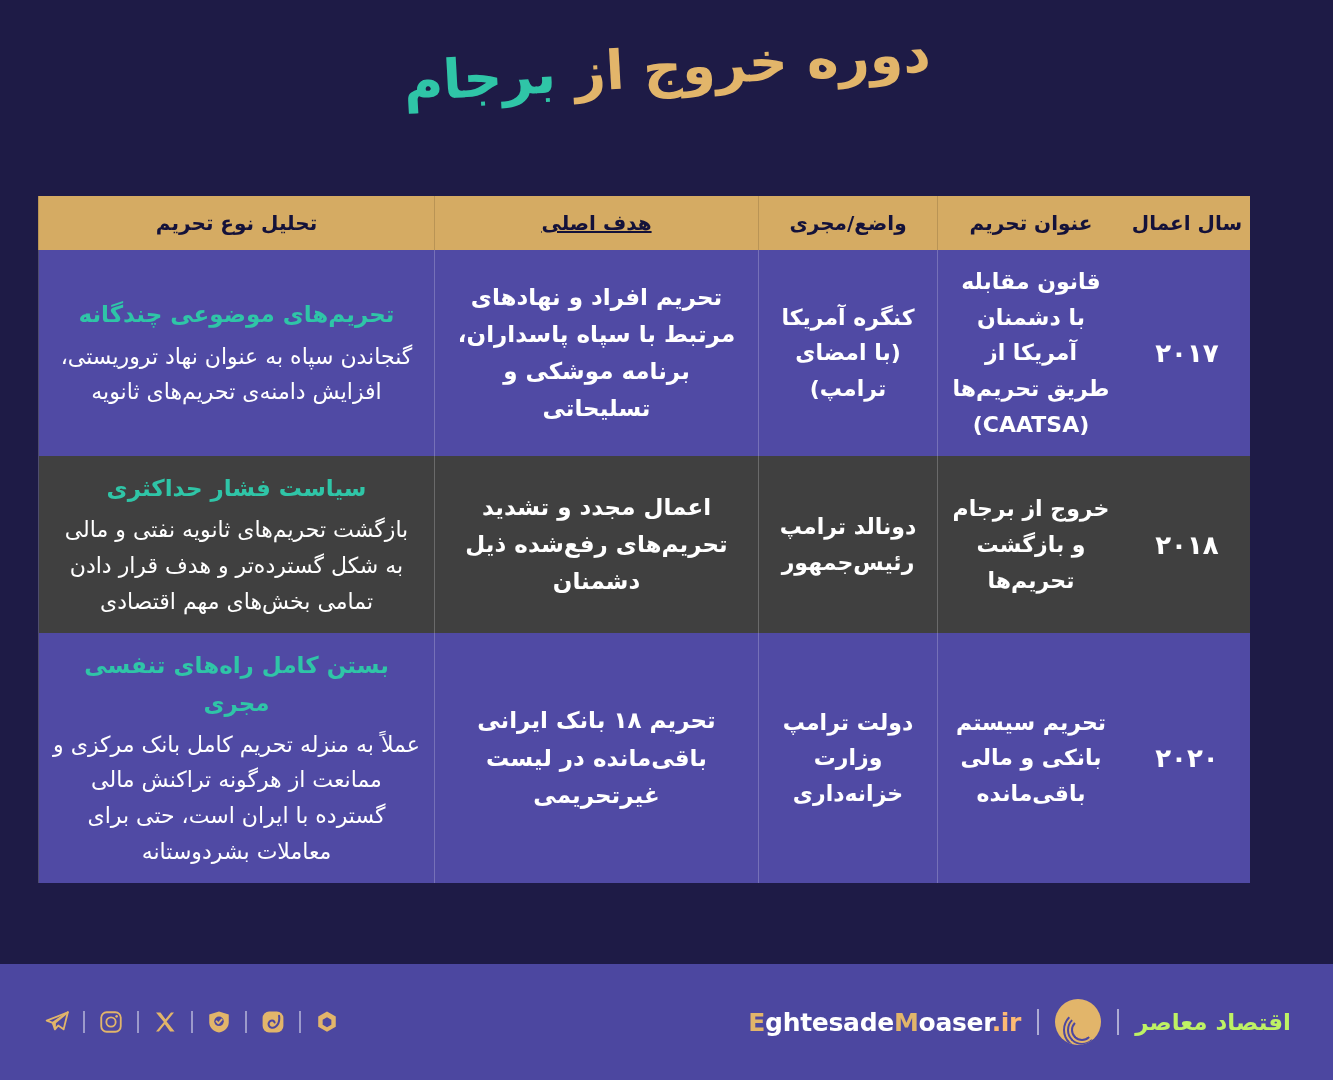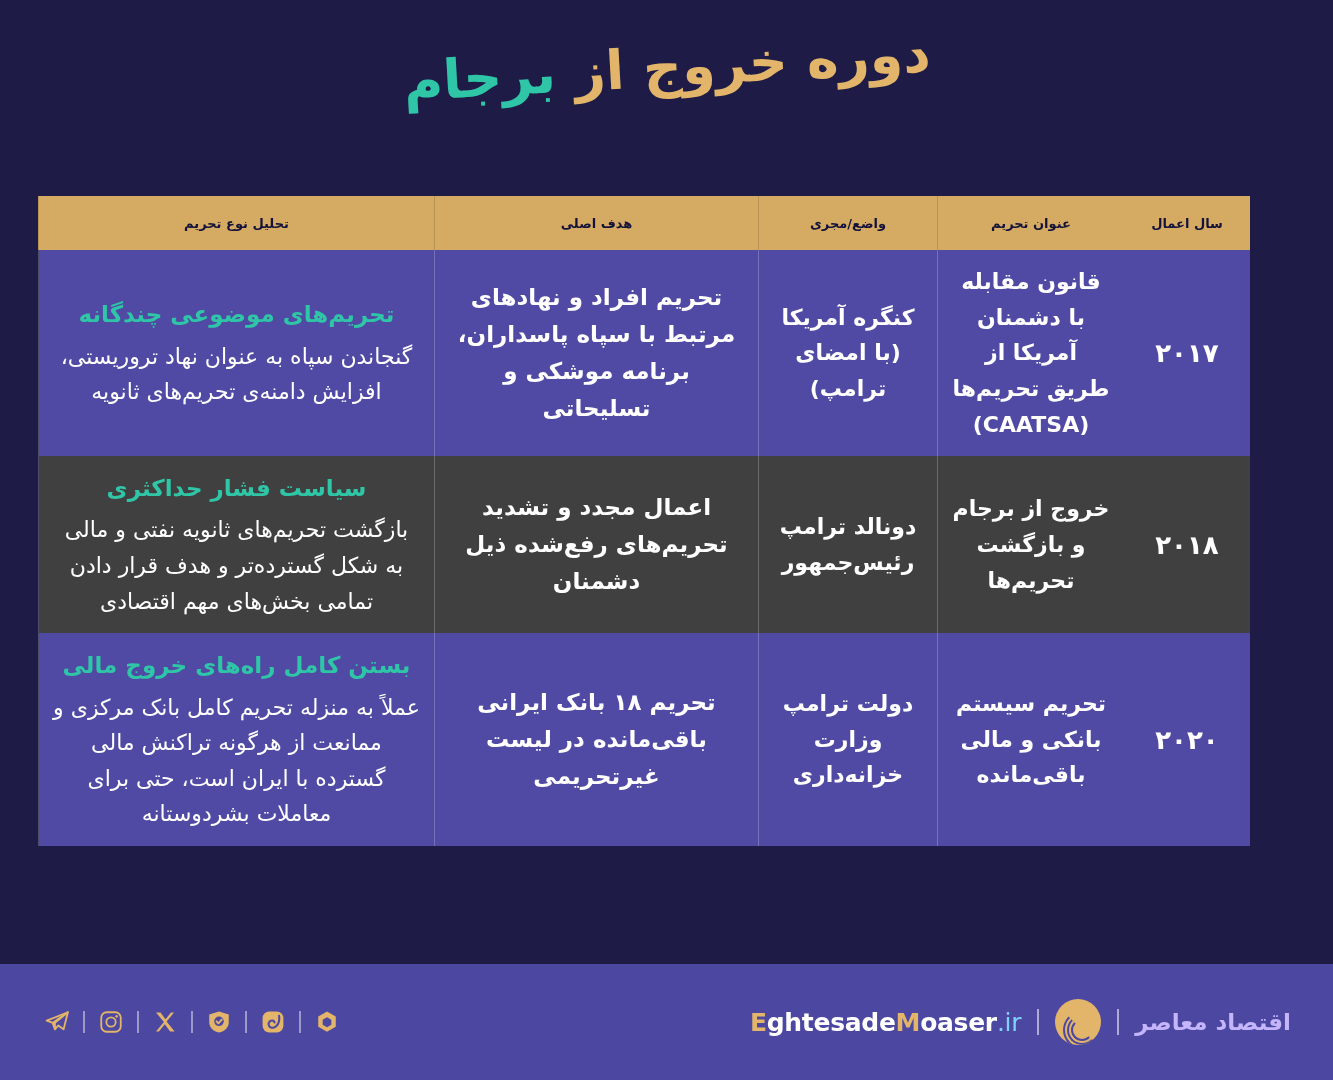--- a/index.html
+++ b/index.html
@@ -53,21 +53,21 @@
   }
   table.sanctions {
     width: 100%;
     border-collapse: collapse;
     table-layout: fixed;
     direction: rtl;
   }
   table.sanctions thead th {
     background: #d5ab63;
     color: #14123a;
-    font-size: 13px;
+    font-size: 20px;
     font-weight: bold;
     height: 54px;
     vertical-align: middle;
     text-align: center;
     border-left: 1px solid #b99455;
     padding: 0 4px;
   }
   table.sanctions thead th:first-child { border-left: none; }
 
   table.sanctions tbody td {
@@ -79,21 +79,21 @@
     line-height: 1.62;
   }
   table.sanctions tbody td:first-child { border-left: none; }
 
   tr.row-light td { background: #504aa4; }
   tr.row-dark  td { background: #404040; }
 
   .col-year    { width: 118px; }
   .col-title   { width: 178px; }
   .col-actor   { width: 170px; margin-top: 36px; }
-  .col-goal    { width: 315px; }
+  .col-goal    { width: 315px; text-decoration: underline; }
   .col-analysis{ width: 387px; }
 
   .year-cell {
     font-size: 26px;
     font-weight: bold;
     letter-spacing: 1px;
   }
   .title-cell, .actor-cell, .goal-cell {
     font-size: 22px;
     font-weight: bold;
@@ -127,21 +127,21 @@
     box-sizing: border-box;
     padding: 0 42px;
   }
   .brand {
     display: flex;
     align-items: center;
     gap: 16px;
     direction: rtl;
   }
   .brand-fa {
-    color: #c4b5fd;
+    color: #bef264;
     font-size: 23px;
     font-weight: bold;
   }
   .divider-bar {
     width: 2px;
     height: 26px;
     background: rgba(255,255,255,0.55);
     display: inline-block;
   }
   .logo-circle {
@@ -164,21 +164,21 @@
   .logo-circle span.b { width: 26px; height: 26px; left: 12px; top: 16px; }
   .logo-circle span.c { width: 18px; height: 18px; left: 16px; top: 20px; }
   .brand-en {
     font-size: 25px;
     font-weight: bold;
     direction: ltr;
     letter-spacing: -0.3px;
   }
   .brand-en .cap { color: #e2b56a; }
   .brand-en .rest { color: #ffffff; }
-  .brand-en .tld { color: #7dd3fc; font-weight: normal; }
+  .brand-en .tld { color: #fdba74; font-weight: bold; }
 
   .socials {
     display: flex;
     align-items: center;
     gap: 11px;
     direction: ltr;
   }
   .social-icon {
     width: 30px;
     height: 30px;
@@ -234,21 +234,21 @@
           <span class="analysis-head">سیاست فشار حداکثری</span>
           <span class="analysis-body">بازگشت تحریم‌های ثانویه نفتی و مالی به شکل گسترده‌تر و هدف قرار دادن تمامی بخش‌های مهم اقتصادی</span>
         </td>
       </tr>
       <tr class="row-light">
         <td class="year-cell">۲۰۲۰</td>
         <td class="title-cell">تحریم سیستم بانکی و مالی باقی‌مانده</td>
         <td class="actor-cell">دولت ترامپ وزارت خزانه‌داری</td>
         <td class="goal-cell">تحریم ۱۸ بانک ایرانی باقی‌مانده در لیست غیرتحریمی</td>
         <td>
-          <span class="analysis-head">بستن کامل راه‌های خروج مالی</span>
+          <span class="analysis-head">بستن کامل راه‌های تنفسی مجری</span>
           <span class="analysis-body">عملاً به منزله تحریم کامل بانک مرکزی و ممانعت از هرگونه تراکنش مالی گسترده با ایران است، حتی برای معاملات بشردوستانه</span>
         </td>
       </tr>
     </tbody>
   </table>
 </div>
 
 <div class="footer">
 
   <div class="brand">

